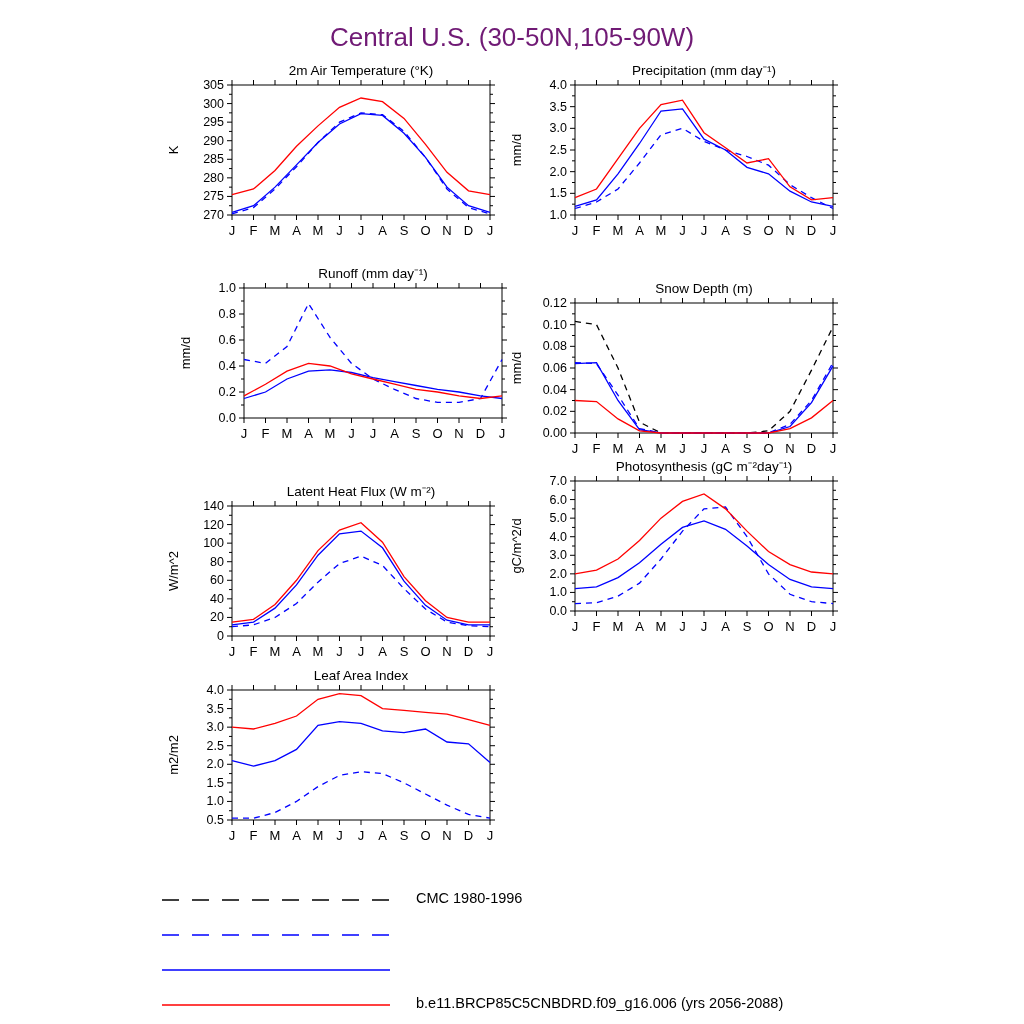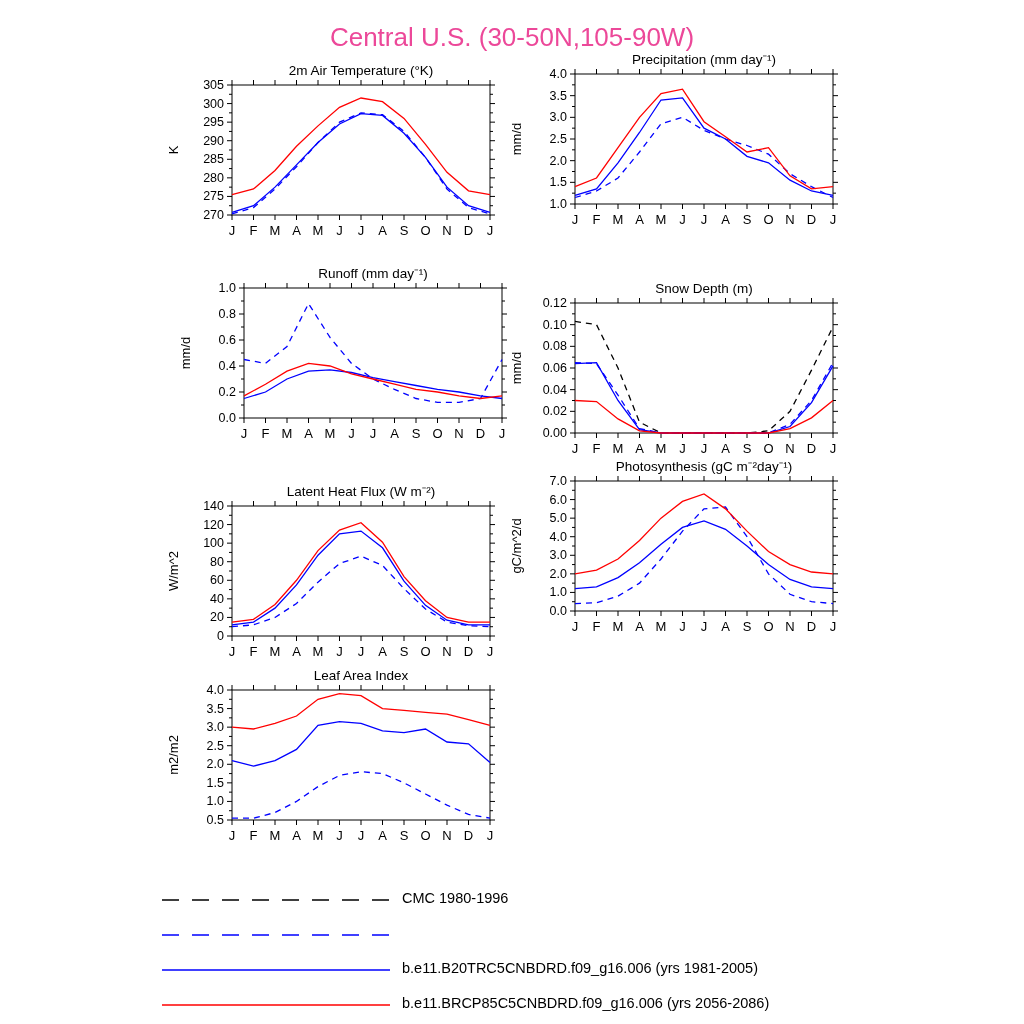--- a/index.html
+++ b/index.html
@@ -1,25 +1,25 @@
 <!DOCTYPE html>
 <html><head>
 <meta charset="utf-8">
 <style>
   *{margin:0;padding:0;box-sizing:border-box}
   html,body{width:1024px;height:1024px;background:#ffffff}
   body{font-family:"Liberation Sans",sans-serif;color:#000;position:relative}
   .page{position:absolute;inset:0;background:#fff;overflow:hidden}
   .fig-title{position:absolute;top:22px;left:0;width:100%;text-align:center;
-             font-size:26px;font-weight:500;color:#ec4899}
+             font-size:26px;font-weight:500;color:#701a75}
   .cell{position:absolute;width:342px;height:186px}
   .legend{position:absolute;left:160px;top:880px}
   .legend-row{display:flex;align-items:center;height:35px}
   .legend-line{width:232px;height:12px;display:inline-block;flex:0 0 auto}
-  .legend-label{margin-left:10px;font-size:14.5px;white-space:nowrap}
+  .legend-label{margin-left:24px;font-size:14.5px;white-space:nowrap}
   svg text{font-family:"Liberation Sans",sans-serif;fill:#000}
 </style>
 </head>
 <body>
 
 <div class="page">
 
   <div class="fig-title">Central U.S. (30-50N,105-90W)</div>
 
   <div class="cell" style="left:164px;top:61px"><svg width="342" height="186">
@@ -104,21 +104,21 @@
           <line x1="304.5" y1="24" x2="304.5" y2="19" stroke="#000"></line>
           <text x="304.5" y="174" text-anchor="middle" font-size="13">D</text>
           <line x1="326" y1="154" x2="326" y2="159" stroke="#000"></line>
           <line x1="326" y1="24" x2="326" y2="19" stroke="#000"></line>
           <text x="326" y="174" text-anchor="middle" font-size="13">J</text>
         </g>
         <polyline points="68,152.88571428571424 89.5,146.57142857142858 111,128 132.5,105.71428571428572 154,81.57142857142857 175.5,61.14285714285714 197,51.85714285714286 218.5,53.71428571428571 240,70.42857142857142 261.5,96.42857142857143 283,128 304.5,146.57142857142858 326,152.88571428571424" fill="none" stroke="#0000ff" stroke-width="1.3" stroke-dasharray="6,5"></polyline>
         <polyline points="68,151.40000000000003 89.5,144.71428571428572 111,126.14285714285714 132.5,103.85714285714286 154,81.57142857142857 175.5,63 197,52.59999999999995 218.5,54.45714285714281 240,72.28571428571429 261.5,96.42857142857143 283,126.14285714285714 304.5,144.71428571428572 326,151.40000000000003" fill="none" stroke="#0000ff" stroke-width="1.3"></polyline>
         <polyline points="68,133.57142857142858 89.5,128 111,109.42857142857143 132.5,85.28571428571428 154,64.85714285714286 175.5,46.28571428571428 197,37 218.5,40.71428571428571 240,57.42857142857143 261.5,83.42857142857143 283,111.28571428571428 304.5,129.85714285714286 326,133.57142857142858" fill="none" stroke="#ff0000" stroke-width="1.3"></polyline>
       </svg></div>
-  <div class="cell" style="left:507px;top:50px"><svg width="342" height="186">
+  <div class="cell" style="left:507px;top:61px"><svg width="342" height="186">
         <text x="197" y="14" text-anchor="middle" font-size="13.5">Precipitation (mm day⁻¹)</text>
         <text x="14" y="89" text-anchor="middle" font-size="13" transform="rotate(-90 14 89)">mm/d</text>
         <rect x="68" y="24" width="258" height="130" fill="none" stroke="#000" stroke-width="1"></rect>
         <g>
           <line x1="68" y1="154" x2="63" y2="154" stroke="#000"></line>
           <line x1="326" y1="154" x2="331" y2="154" stroke="#000"></line>
           <text x="60" y="158" text-anchor="end" font-size="12.5">1.0</text>
           <line x1="68" y1="143.16666666666666" x2="65" y2="143.16666666666666" stroke="#000"></line>
           <line x1="326" y1="143.16666666666666" x2="329" y2="143.16666666666666" stroke="#000"></line>
           <line x1="68" y1="132.33333333333334" x2="63" y2="132.33333333333334" stroke="#000"></line>
@@ -636,23 +636,22 @@
     </div>
     <div class="legend-row">
       <span class="legend-line"><svg width="232" height="12">
             <line x1="2" y1="6" x2="230" y2="6" stroke="#0000ff" stroke-width="1.3" stroke-dasharray="17,13"></line>
           </svg></span>
     </div>
     <div class="legend-row">
       <span class="legend-line"><svg width="232" height="12">
             <line x1="2" y1="6" x2="230" y2="6" stroke="#0000ff" stroke-width="1.3"></line>
           </svg></span>
-      <span class="legend-label">b.e11.B20TRC5CNBDRD.f09_g16.006 (yrs 1981-2005)</span>
     </div>
     <div class="legend-row">
       <span class="legend-line"><svg width="232" height="12">
             <line x1="2" y1="6" x2="230" y2="6" stroke="#ff0000" stroke-width="1.3"></line>
           </svg></span>
-      <span class="legend-label">b.e11.BRCP85C5CNBDRD.f09_g16.006 (yrs 2056-2086)</span>
+      <span class="legend-label">b.e11.BRCP85C5CNBDRD.f09_g16.006 (yrs 2056-2088)</span>
     </div>
   </div>
 
 </div>
 
 </body></html>

